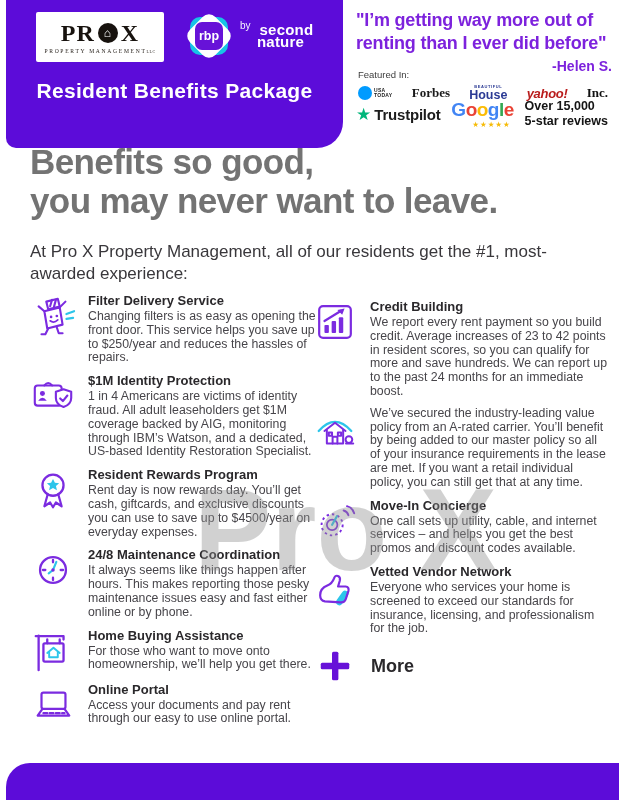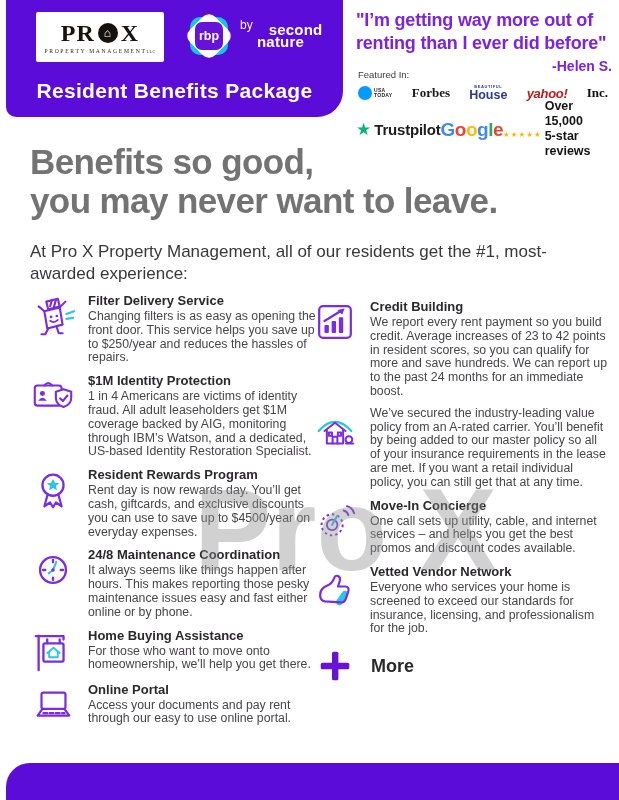--- a/index.html
+++ b/index.html
@@ -1,39 +1,39 @@
 <!DOCTYPE html>
 <html><head>
 <meta charset="utf-8">
 <style>
   * { margin:0; padding:0; box-sizing:border-box; }
   html,body { width:619px; height:800px; background:#ffffff; font-family:"Liberation Sans", sans-serif; overflow:hidden; }
   .page { position:relative; width:619px; height:800px; background:#fff; overflow:hidden; }
 
   
-  .header-card { position:absolute; left:6px; top:0; width:337px; height:117px;
+  .header-card { position:absolute; left:6px; top:0; width:337px; height:148px;
     background:#5C0CD9; border-radius:0 0 26px 10px; }
   .logo-box { position:absolute; left:30px; top:12px; width:128px; height:50px; background:#fff;
     border-radius:2px; display:flex; flex-direction:column; align-items:center; justify-content:center; }
   .brand-row { display:flex; align-items:center; gap:3px; font-family:"Liberation Serif", serif;
     font-weight:700; font-size:24px; color:#17120e; letter-spacing:1px; line-height:1; }
   .brand-o { width:20px; height:20px; border-radius:50%; background:#17120e; color:#fff;
     display:flex; align-items:center; justify-content:center; font-size:12px; line-height:1; }
   .brand-sub { font-family:"Liberation Serif", serif; font-size:5.6px; letter-spacing:1.7px;
     color:#2a241e; margin-top:3px; white-space:nowrap; }
   .brand-suffix { font-size:4px; letter-spacing:.5px; }
 
   .rbp { position:absolute; left:172px; top:6px; width:160px; height:64px; }
   .rbp-mark { position:absolute; left:8px; top:7px; width:46px; height:46px; }
   .rbp-teal { position:absolute; left:4px; top:4px; width:38px; height:38px; background:#17C3E6; border-radius:10px; }
   .rbp-white { position:absolute; left:5px; top:5px; width:36px; height:36px; background:#fff; border-radius:9px; transform:rotate(45deg); }
   .rbp-purple { position:absolute; left:9px; top:9px; width:28px; height:28px; background:#6712D8; border-radius:7px;
     display:flex; align-items:center; justify-content:center; color:#fff; font-weight:700; font-size:12.5px; }
   .rbp-text { position:absolute; left:62px; top:13px; color:#fff; line-height:13px; white-space:nowrap; }
-  .rbp-by { font-size:12px; vertical-align:6px; margin-right:16px; opacity:.95; }
+  .rbp-by { font-size:10px; vertical-align:6px; margin-right:9px; opacity:.95; }
   .rbp-l1 { font-size:15px; font-weight:700; letter-spacing:.2px; }
   .rbp-l2 { font-size:15px; font-weight:700; letter-spacing:.2px; margin-left:17px; display:block; margin-top:-1px; }
   .banner-label { position:absolute; left:0; top:79px; width:100%; text-align:center; color:#fff;
     font-size:21px; font-weight:700; letter-spacing:.3px; }
 
   
   .testimonial { position:absolute; left:356px; top:9px; width:256px; }
   .quote { color:#7D22DD; font-size:18px; font-weight:700; line-height:1.28; letter-spacing:-.2px; }
   .attribution { color:#7D22DD; font-size:14px; font-weight:700; text-align:right; margin-top:3px; }
 
@@ -46,21 +46,21 @@
   .forbes { font-family:"Liberation Serif", serif; font-weight:700; font-size:13px; color:#1a1a1a; }
   .house { font-weight:700; font-size:12.5px; color:#2B3A94; line-height:1; text-align:center; }
   .house-top { display:block; font-size:4px; letter-spacing:.6px; font-weight:700; color:#2B3A94; }
   .yahoo { font-weight:700; font-style:italic; font-size:13px; color:#b91c1c; letter-spacing:-.3px; }
   .inc { font-family:"Liberation Serif", serif; font-weight:700; font-size:13px; color:#111; }
 
   .reviews-row { position:absolute; left:356px; top:99px; width:252px; display:flex; align-items:center; justify-content:space-between; }
   .trustpilot { display:flex; align-items:center; gap:3px; }
   .tp-star { color:#00B67A; font-size:17px; line-height:1; }
   .tp-word { font-size:15px; font-weight:700; color:#1c1c1c; letter-spacing:-.2px; }
-  .google { display:flex; flex-direction:row; align-items:flex-end; }
+  .google { display:flex; flex-direction:column; align-items:flex-end; }
   .g-word { font-size:19px; font-weight:700; letter-spacing:-.5px; line-height:1; }
   .g-stars { font-size:7.5px; color:#F6BB06; letter-spacing:1px; margin-top:1px; margin-right:3px; }
   .over-reviews { font-size:12.5px; font-weight:700; color:#141414; line-height:1.2; }
 
   
   .headline { position:absolute; left:30px; top:142px; font-size:35px; font-weight:700;
     color:#737373; line-height:1.12; letter-spacing:-.6px; }
   .intro { position:absolute; left:30px; top:241px; width:552px; font-size:17px; color:#39373B; line-height:1.32; }
 
   

